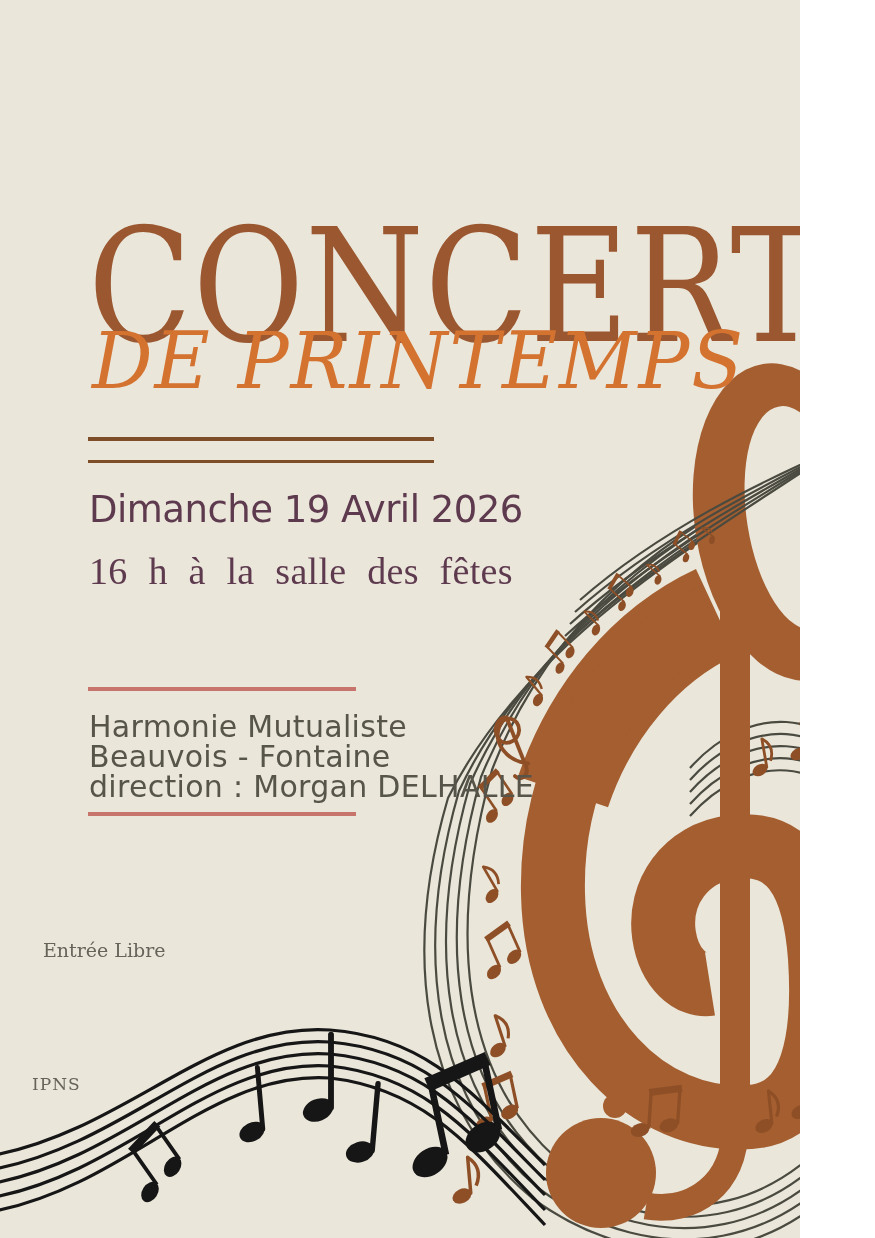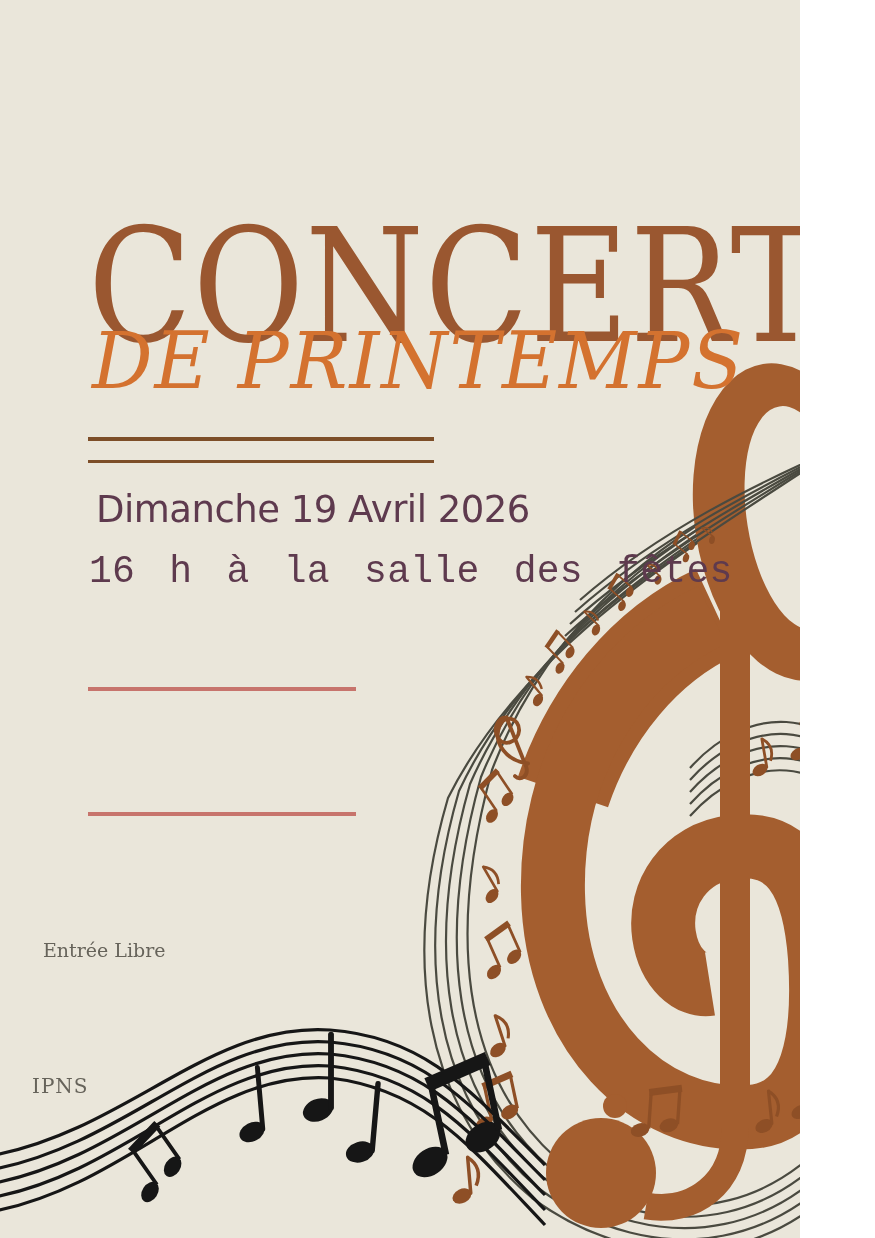--- a/index.html
+++ b/index.html
@@ -26,36 +26,36 @@
     letter-spacing:1px;transform:scaleX(.86);transform-origin:left top;font-weight:400;
   }
   .subtitle{
     left:92px;top:321px;font-size:78px;line-height:80px;font-style:italic;
     color:var(--accent-orange);letter-spacing:2px;transform:scaleX(.97);transform-origin:left top;
   }
   .double-rule{position:absolute;left:88px;top:437px;width:346px;}
   .double-rule .bar{height:3.5px;background:var(--rule-brown);}
   .double-rule .bar+.bar{margin-top:19px;}
   .date{
-    left:96px;top:491px;font-size:37px;line-height:38px;color:var(--date-plum);
+    left:89px;top:491px;font-size:37px;line-height:38px;color:var(--date-plum);
     font-family:"DejaVu Sans",sans-serif;letter-spacing:-0.5px;
   }
   .venue{
     left:89px;top:549px;font-size:38px;line-height:45px;color:var(--date-plum);
-    font-family:Liberation Mono, monospace;letter-spacing:.3px;
+    font-family:Liberation Serif, serif;letter-spacing:.3px;
   }
   .venue .wide{word-spacing:11px;}
   .rule-salmon{position:absolute;left:88px;width:268px;height:4px;background:var(--rule-salmon);}
   .rs1{top:687px;} .rs2{top:812px;}
   .org{
     left:89px;top:712px;font-size:30px;line-height:30px;color:var(--org-gray);
     font-family:"DejaVu Sans",sans-serif;letter-spacing:.3px;
   }
   .admission{left:43px;top:939px;font-size:19px;color:var(--note-gray);}
-  .ipns{left:32px;top:1074px;font-size:20px;letter-spacing:1px;color:var(--note-gray);}
+  .ipns{left:32px;top:1074px;font-size:17px;letter-spacing:1px;color:var(--note-gray);}
 </style>
 </head>
 <body>
 
 <div class="poster">
 
   <svg class="artwork" viewBox="0 0 875 1238" xmlns="http://www.w3.org/2000/svg" aria-hidden="true">
     <defs>
       <g id="n8">
         <ellipse cx="0" cy="0" rx="10" ry="7" transform="rotate(-22)" fill="currentColor"></ellipse>
@@ -165,20 +165,25 @@
   </div>
 
   <div class="txt date">Dimanche 19 Avril 2026</div>
 
   <div class="txt venue">
     <div class="wide">16 h à la salle des fêtes</div>
   </div>
 
   <div class="rule-salmon rs1"></div>
 
+  <div class="txt org">
+    <div>Harmonie Mutualiste</div>
+    <div>Beauvois - Fontaine</div>
+    <div>direction : Morgan DELHALLE</div>
+  </div>
 
   <div class="rule-salmon rs2"></div>
 
   <div class="txt admission">Entrée Libre</div>
 
   <div class="txt ipns">IPNS</div>
 
 </div>
 
 </body></html>

